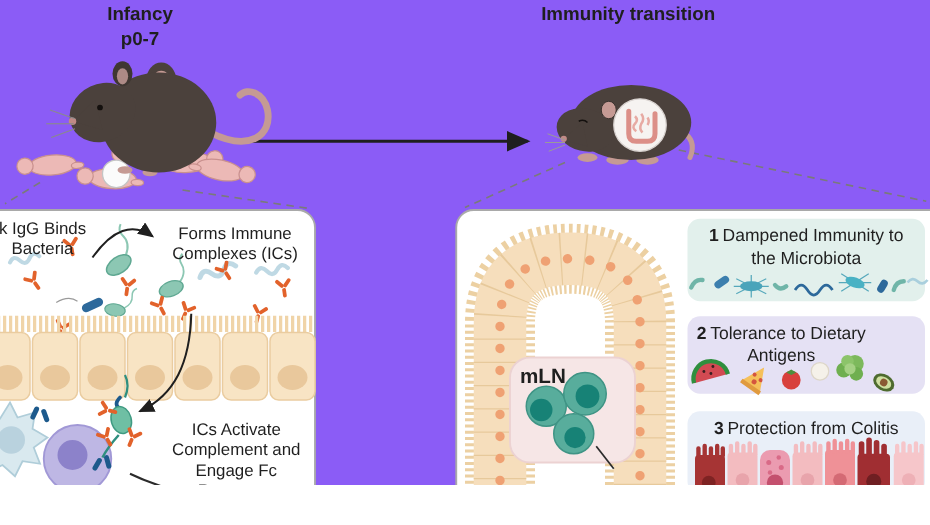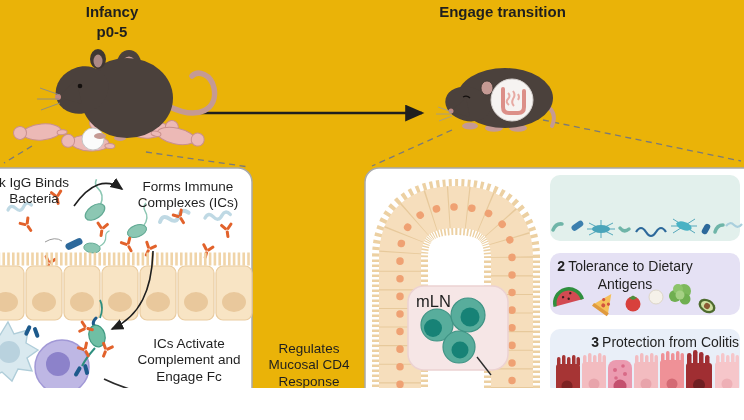--- a/index.html
+++ b/index.html
@@ -1,16 +1,16 @@
 <!DOCTYPE html>
 <html><head>
 <meta charset="utf-8">
 <style>
   html,body{margin:0;padding:0;background:#fff;}
-  #fig{position:relative;width:744px;height:388px;background:#eab308;overflow:hidden;
+  #fig{position:relative;width:744px;height:388px;background:#8b5cf6;overflow:hidden;
        font-family:"Liberation Sans",sans-serif;color:#1f1f1f;}
   #art{position:absolute;left:0;top:0;}
   .txt{position:absolute;text-align:center;line-height:1.22;font-size:13.5px;color:#1f1f1f;}
   .title{font-weight:700;font-size:15px;line-height:1.3;}
   .boxlabel{font-size:14px;line-height:1.3;text-align:center;margin:0 auto;}
   .boxlabel .num{font-weight:700;margin-right:3px;}
   .mln{font-size:16.5px;}
   .tfh{font-size:19px;margin-top:40px;}
 </style>
 </head>
@@ -352,45 +352,49 @@
             <rect x="16" y="353" width="3.5" height="12" rx="1.7"></rect>
         <rect x="20.5" y="355" width="3.5" height="10" rx="1.7"></rect>
           </g>
       <circle cx="12" cy="384" r="5.5" fill="#eeb0b6"></circle>
     </g>
   </g>
 </svg>
 
 <div class="txt title" style="left:32px;top:2px;width:160px;">
   <div>Infancy</div>
-  <div>p0-5</div>
+  <div>p0-7</div>
 </div>
 
 <div class="txt title" style="left:395px;top:2px;width:215px;">
-  <div>Engage transition</div>
+  <div>Immunity transition</div>
 </div>
 
 <div class="txt" style="left:-10px;top:175px;width:88px;">k IgG Binds Bacteria</div>
 
 <div class="txt" style="left:124px;top:336px;width:130px;">ICs Activate Complement and Engage Fc Receptors</div>
 
 <div class="txt" style="left:126px;top:179px;width:124px;">Forms Immune Complexes (ICs)</div>
 
-<div class="txt" style="left:254px;top:341px;width:110px;">Regulates Mucosal CD4 Response</div>
-
-<div class="txt mln" style="left:416px;top:291px;width:44px;text-align:left;">mLN</div>
+
+<div class="txt mln" style="left:416px;top:291px;width:44px;text-align:left;font-weight:bold;">mLN</div>
 
 <div class="txt tfh" style="left:487px;top:375px;width:44px;">Tfh</div>
 
+<div class="txt" style="left:550px;top:179px;width:190px;">
+  <div class="boxlabel" style="width:172px;">
+    <span class="num">1</span><span>Dampened Immunity to the Microbiota</span>
+  </div>
+</div>
 
 <div class="txt" style="left:530px;top:257px;width:190px;">
   <div class="boxlabel" style="width:170px;">
     <span class="num">2</span><span>Tolerance to Dietary Antigens</span>
   </div>
 </div>
 
 <div class="txt" style="left:550px;top:333px;width:190px;">
-  <div class="boxlabel" style="width:188px;text-align:right;">
+  <div class="boxlabel" style="width:188px;">
     <span class="num">3</span><span>Protection from Colitis</span>
   </div>
 </div>
 
 </div>
 
 </body></html>

